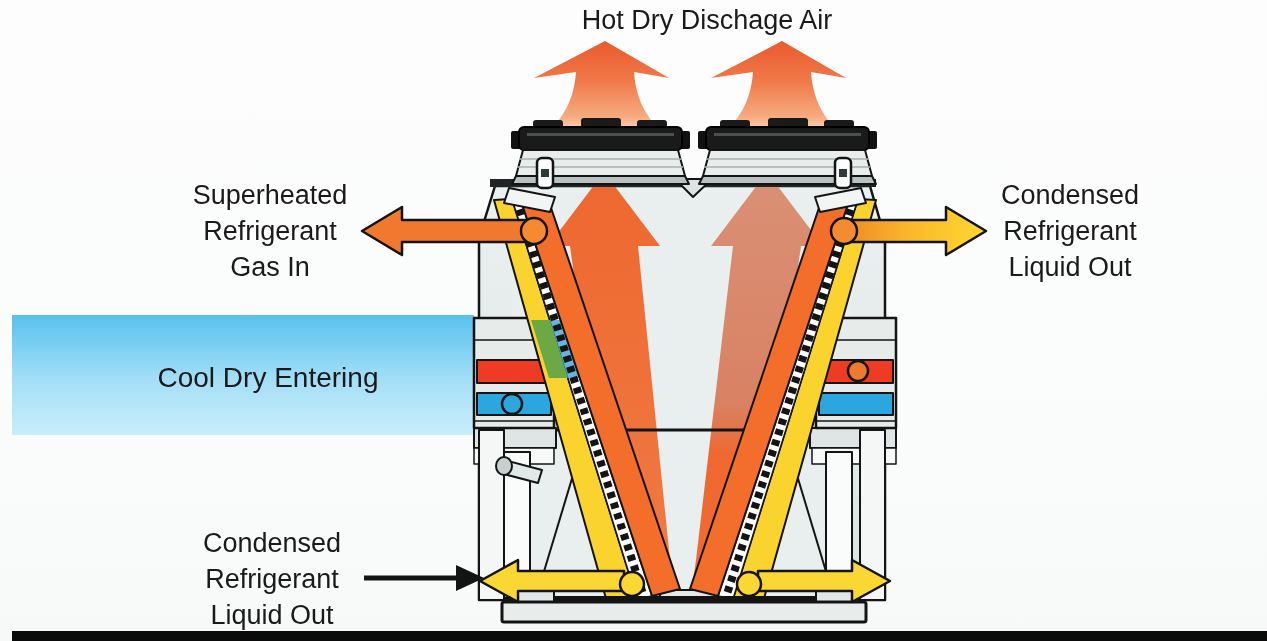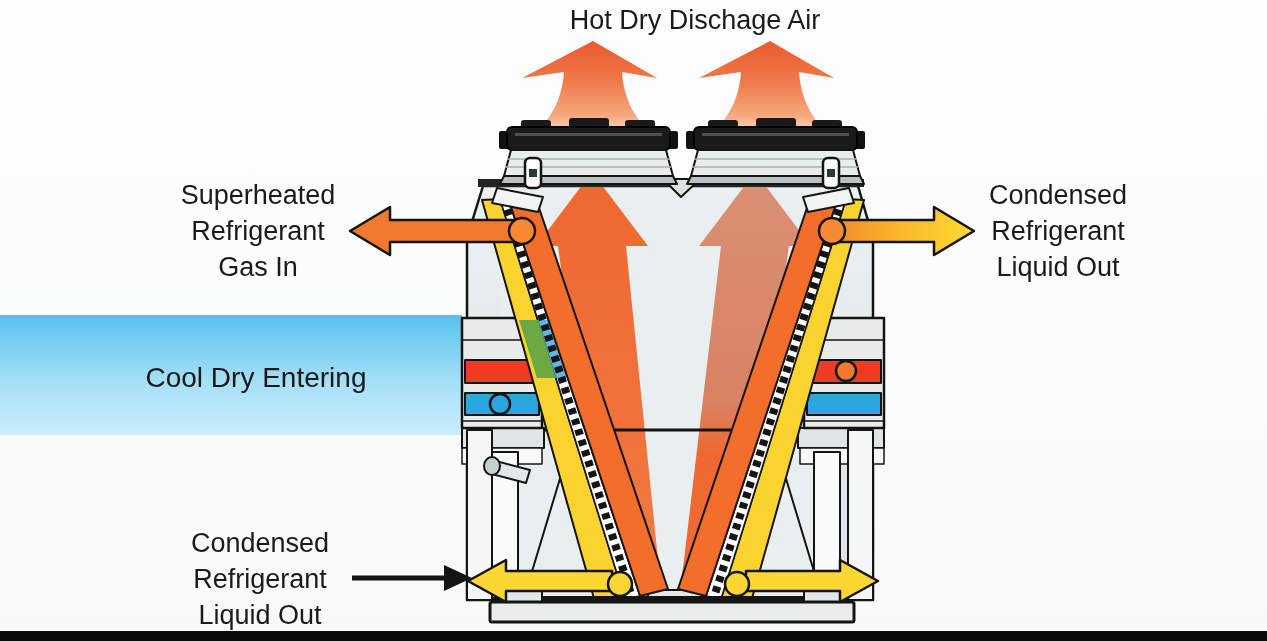--- a/index.html
+++ b/index.html
@@ -1,21 +1,21 @@
 <!DOCTYPE html>
 <html style="--hot-air: #ef6c33; --hot-air-fade: #fbd9c0; --refrigerant-gas-arrow: #f0782f; --refrigerant-liquid-arrow: #fbd733; --coil-orange: #f26e2a; --coil-yellow: #fbd32f; --coil-green: #6ca844; --header-red: #ee3b24; --header-blue: #2ba6df; --cool-air-band-top: #58c1ee; --cool-air-band-bottom: #c9edfb; --cabinet-gray: #e3e9e9; --fan-black: #1a1a1a; --label-text: #1a1a1a;"><head>
 <meta charset="utf-8">
 <style>
   html,body{margin:0;padding:0;}
   body{
     width:1267px;height:641px;overflow:hidden;
     background:linear-gradient(180deg,#fdfdfd 0%,#fbfcfc 60%,#f7f8f8 100%);
     font-family:"Liberation Sans",sans-serif;
   }
-  .stage{position:relative;width:1057px;height:641px;}
+  .stage{position:relative;width:1057px;height:641px;padding-left:12px;}
   svg{display:block;}
   .lbl{
     font-family:"Liberation Sans",sans-serif;
     font-size:27px;font-weight:500;fill:var(--label-text,#1a1a1a);
     text-anchor:middle;
   }
   .lbl-cool{font-size:28px;}
   .outline{stroke:#141414;stroke-linejoin:round;}
   .c-coil-orange{fill:var(--coil-orange,#f26e2a);}
   .c-coil-yellow{fill:var(--coil-yellow,#fbd32f);}

